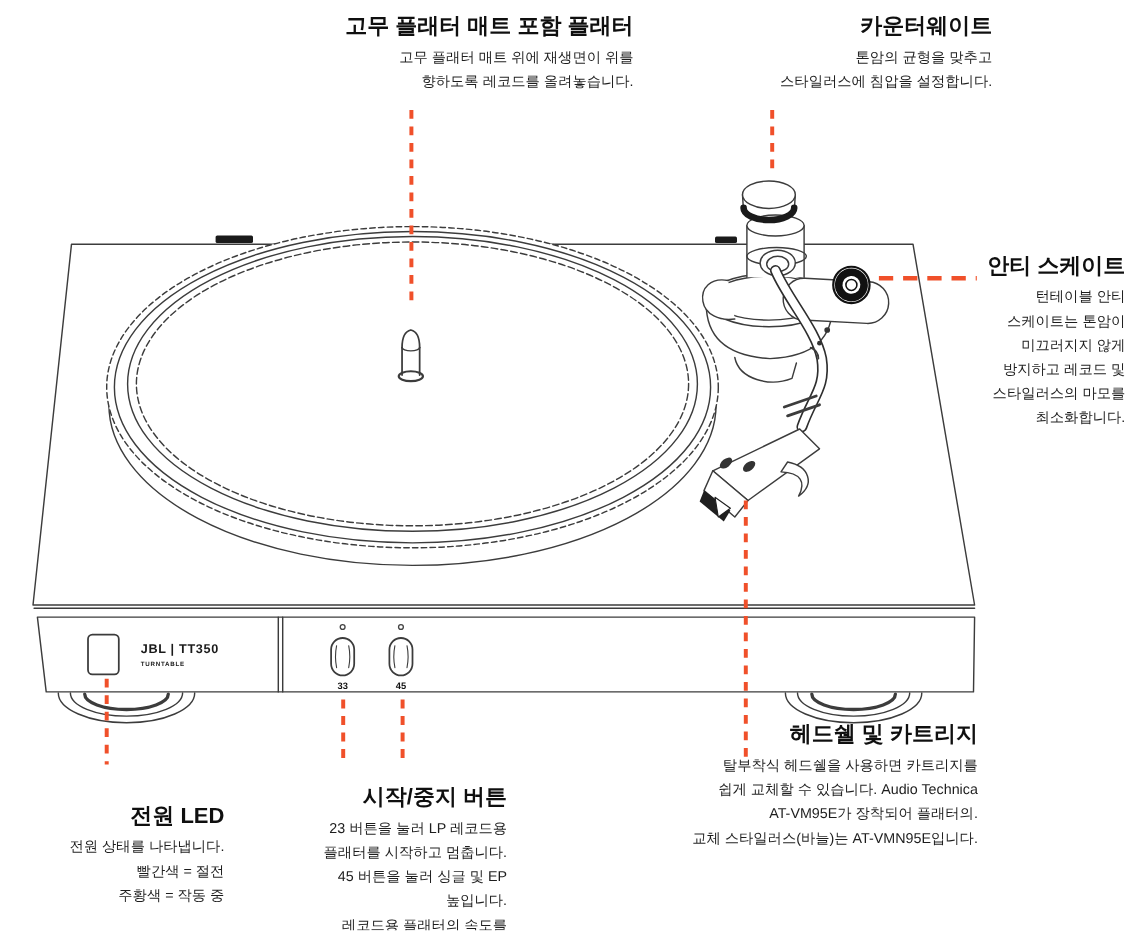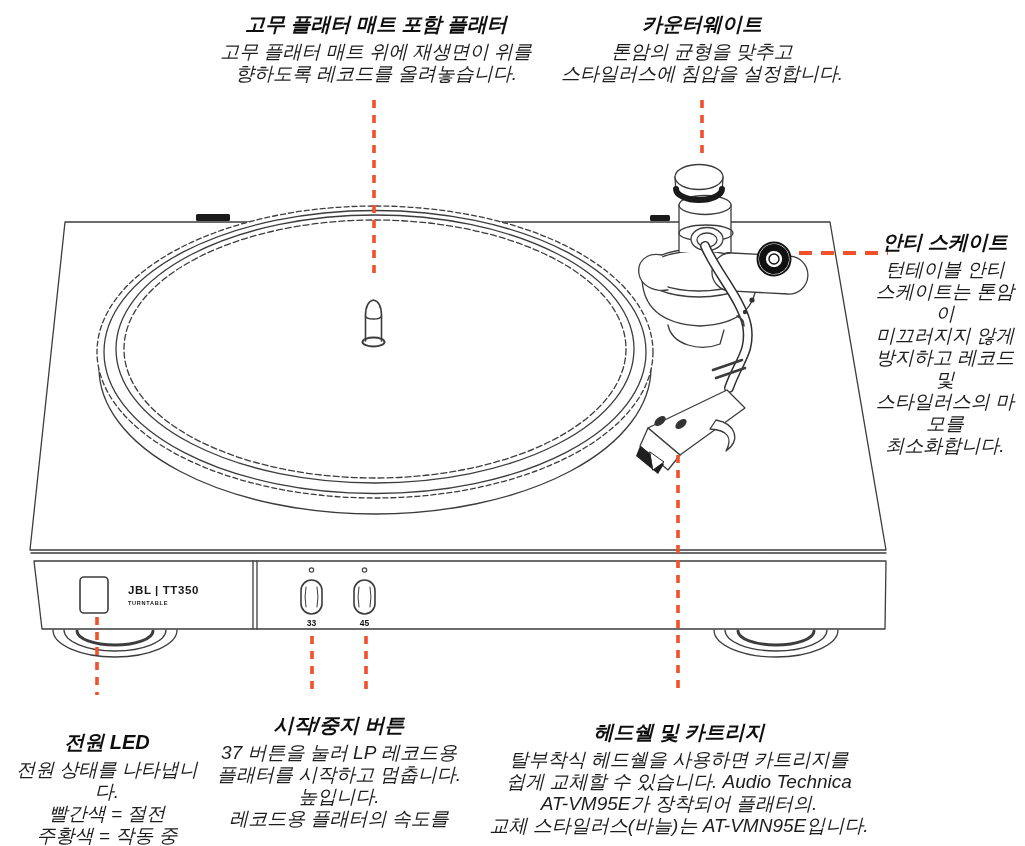--- a/index.html
+++ b/index.html
@@ -1,23 +1,23 @@
 <!DOCTYPE html>
 <html><head>
 <meta charset="utf-8">
 <style>
   html,body{margin:0;padding:0;background:#ffffff;}
   .stage{
     position:relative;width:1025px;height:846px;background:#ffffff;overflow:hidden;
     font-family:"Liberation Sans","DejaVu Sans",sans-serif;color:#1d1d1d;
   }
   .drawing{position:absolute;left:0;top:0;}
-  .callout{position:absolute;text-align:center;font-style:italic;}
+  .callout{position:absolute;text-align:right;}
   .callout .title{font-size:20px;font-weight:700;color:#0f0f0f;line-height:24px;margin:0 0 5px 0;}
-  .callout .line{font-size:19px;line-height:22px;color:#1d1d1d;}
+  .callout .line{font-size:13px;line-height:22px;color:#1d1d1d;}
 </style>
 </head>
 <body>
 
 <div class="stage">
 
   <svg class="drawing" width="1025" height="846" viewBox="0 0 1025 846" fill="none" stroke="#3C3C3C" stroke-width="1.3" stroke-linecap="round" stroke-linejoin="round">
 
     <path d="M65,222 L830,222 L886,550 L30,550 Z" fill="#ffffff"></path>
     <path d="M31,553 L886,553"></path>
@@ -157,27 +157,28 @@
 
   <div class="callout" style="left:0px;top:730px;width:194px;margin-left:10px;">
     <div class="title">전원 LED</div>
     <div class="line">전원 상태를 나타냅니다.</div>
     <div class="line">빨간색 = 절전</div>
     <div class="line">주황색 = 작동 중</div>
   </div>
 
   <div class="callout" style="left:217px;top:713px;width:244px;">
     <div class="title">시작/중지 버튼</div>
-    <div class="line">37 버튼을 눌러 LP 레코드용</div>
+    <div class="line">23 버튼을 눌러 LP 레코드용</div>
     <div class="line">플래터를 시작하고 멈춥니다.</div>
+    <div class="line">45 버튼을 눌러 싱글 및 EP</div>
     <div class="line">높입니다.</div>
     <div class="line">레코드용 플래터의 속도를</div>
   </div>
 
-  <div class="callout" style="left:469px;top:720px;width:420px;">
+  <div class="callout" style="left:469px;top:656px;width:420px;">
     <div class="title">헤드쉘 및 카트리지</div>
     <div class="line">탈부착식 헤드쉘을 사용하면 카트리지를</div>
     <div class="line">쉽게 교체할 수 있습니다. Audio Technica</div>
     <div class="line">AT-VM95E가 장착되어 플래터의.</div>
     <div class="line">교체 스타일러스(바늘)는 AT-VMN95E입니다.</div>
   </div>
 
 </div>
 
 </body></html>

